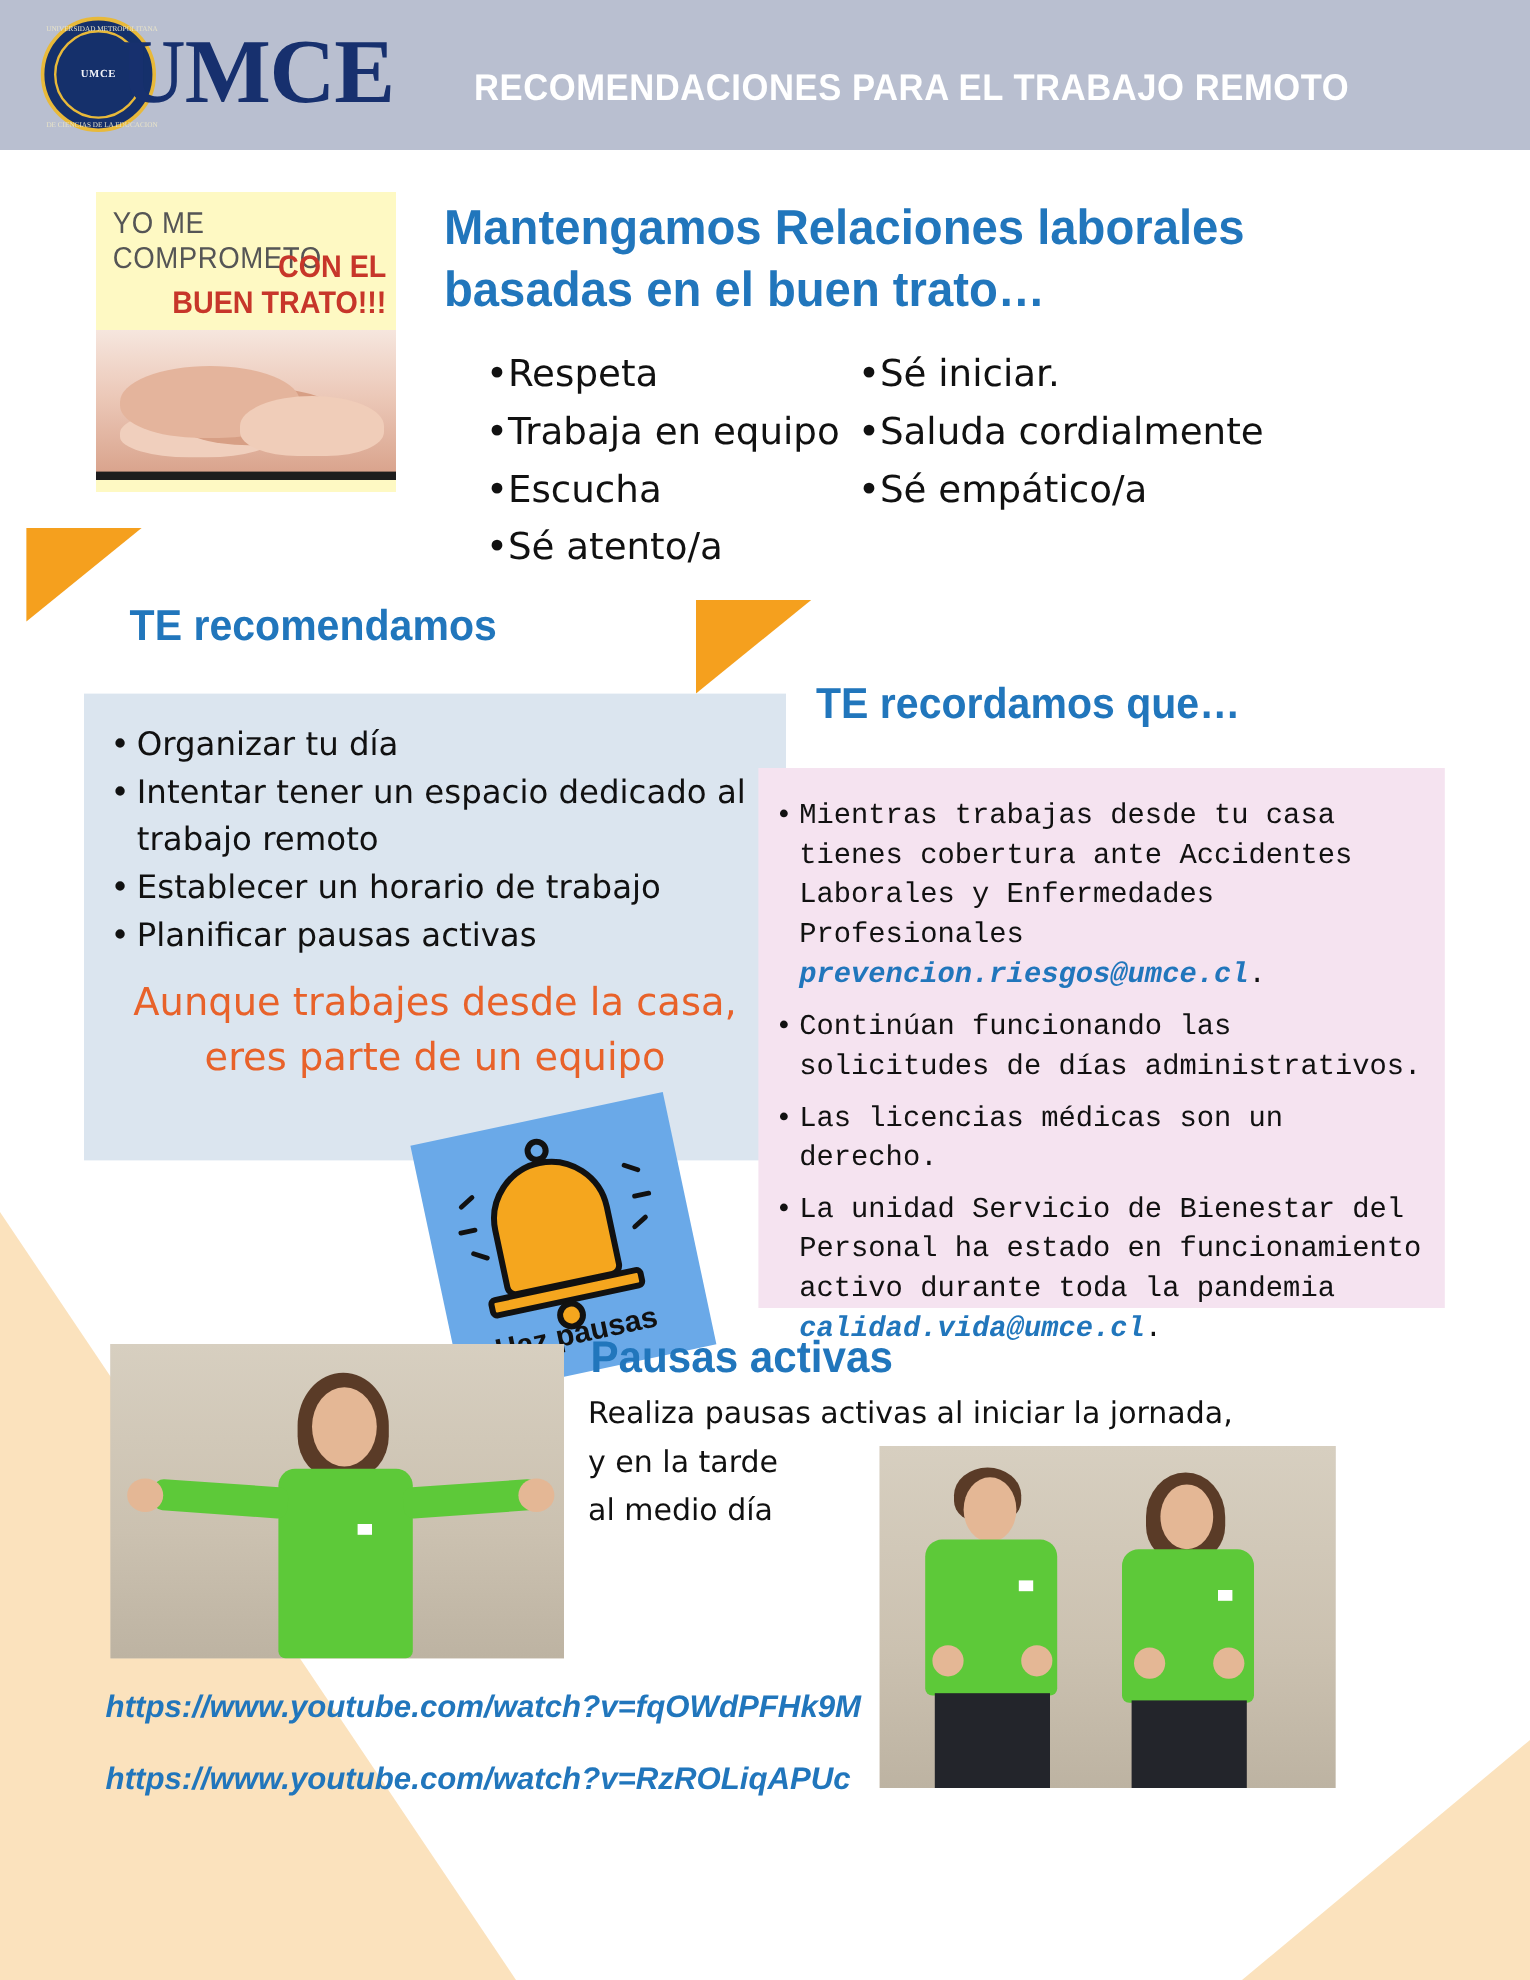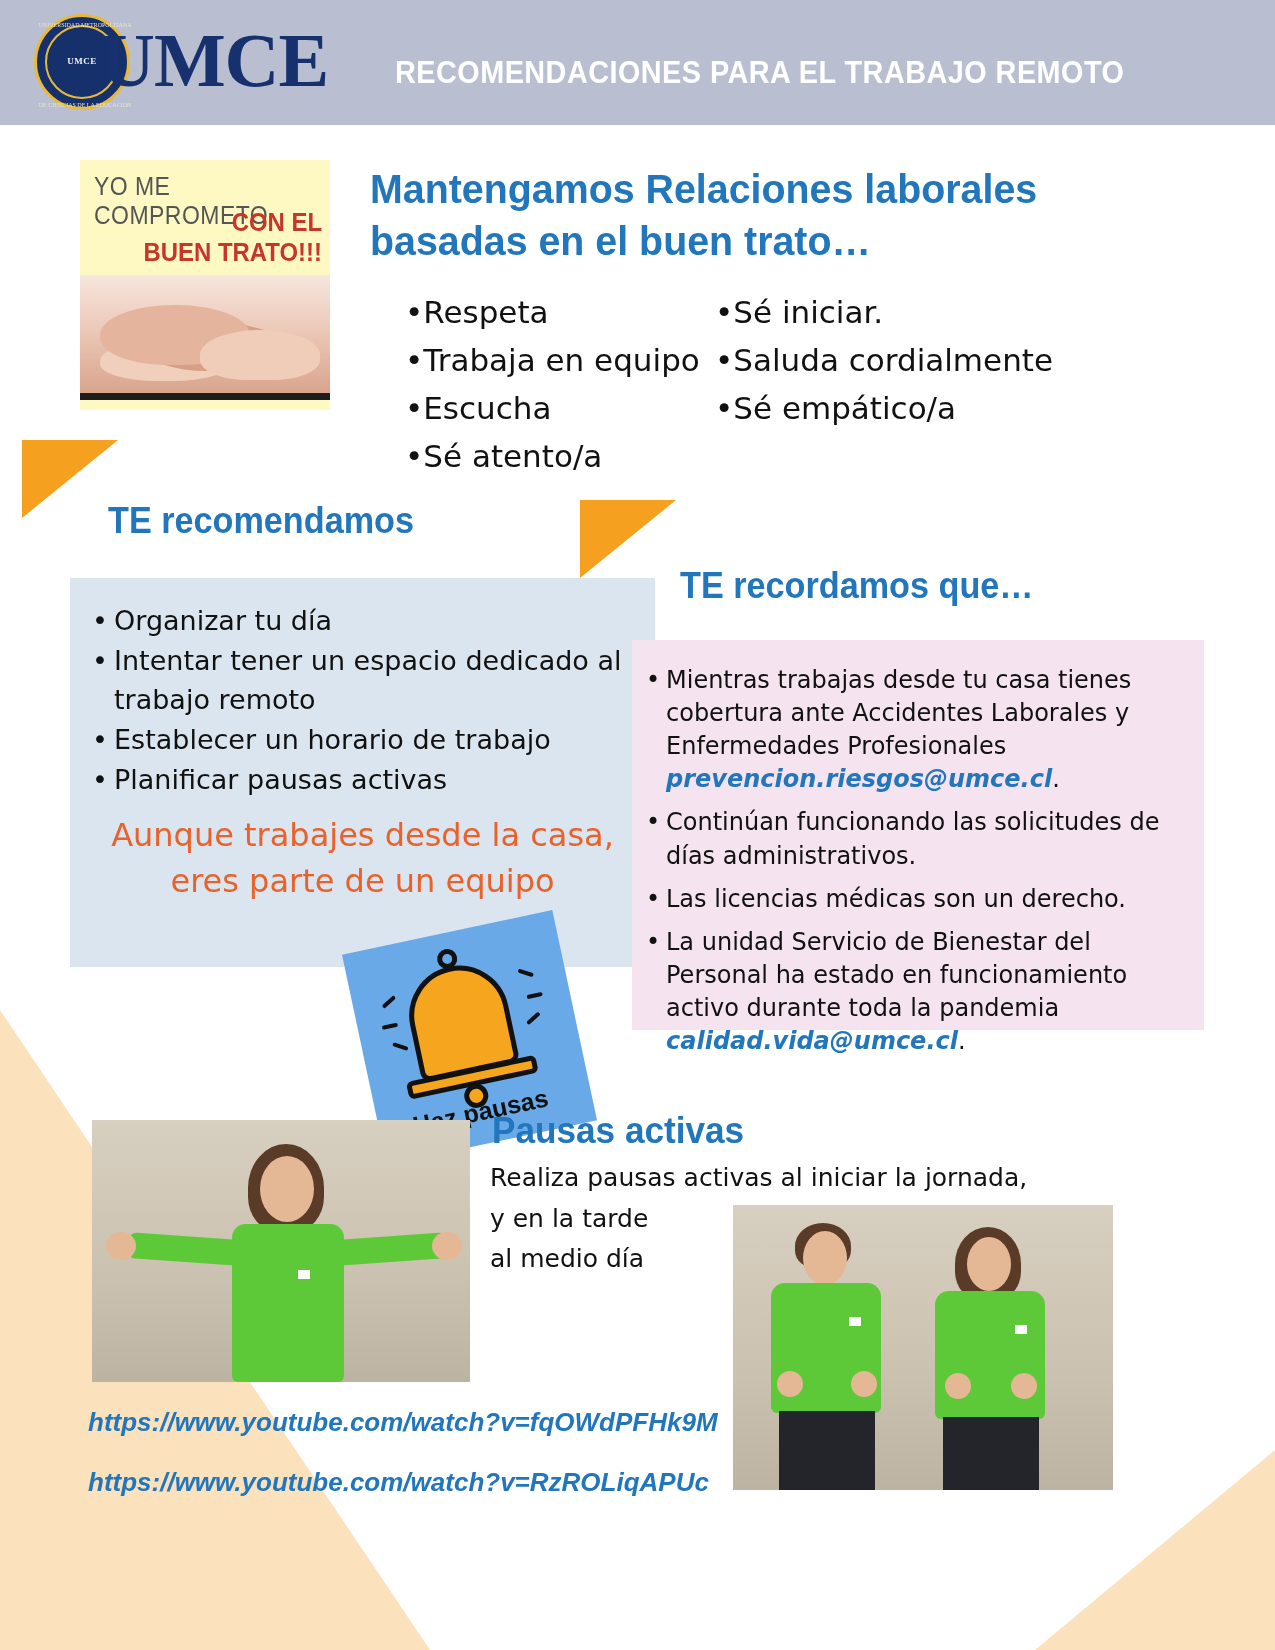--- a/index.html
+++ b/index.html
@@ -240,22 +240,23 @@
     font-family: "Liberation Sans Narrow", "Liberation Sans", sans-serif;
     font-weight: bold;
     font-size: 36px;
     color: #2176bc;
     transform: scaleX(0.95);
     transform-origin: left top;
   }
   .box-record {
     position: absolute;
     left: 632px; top: 640px;
-    width: 572px; height: 390px;
+    width: 572px; height: 450px;
     background: #f5e3f0;
+    font-family: Liberation Mono, monospace;
   }
   .box-record ul {
     margin: 0;
     padding: 24px 14px 0 14px;
     list-style: none;
     font-size: 24px;
     color: #111111;
     line-height: 1.38;
   }
   .box-record li {

